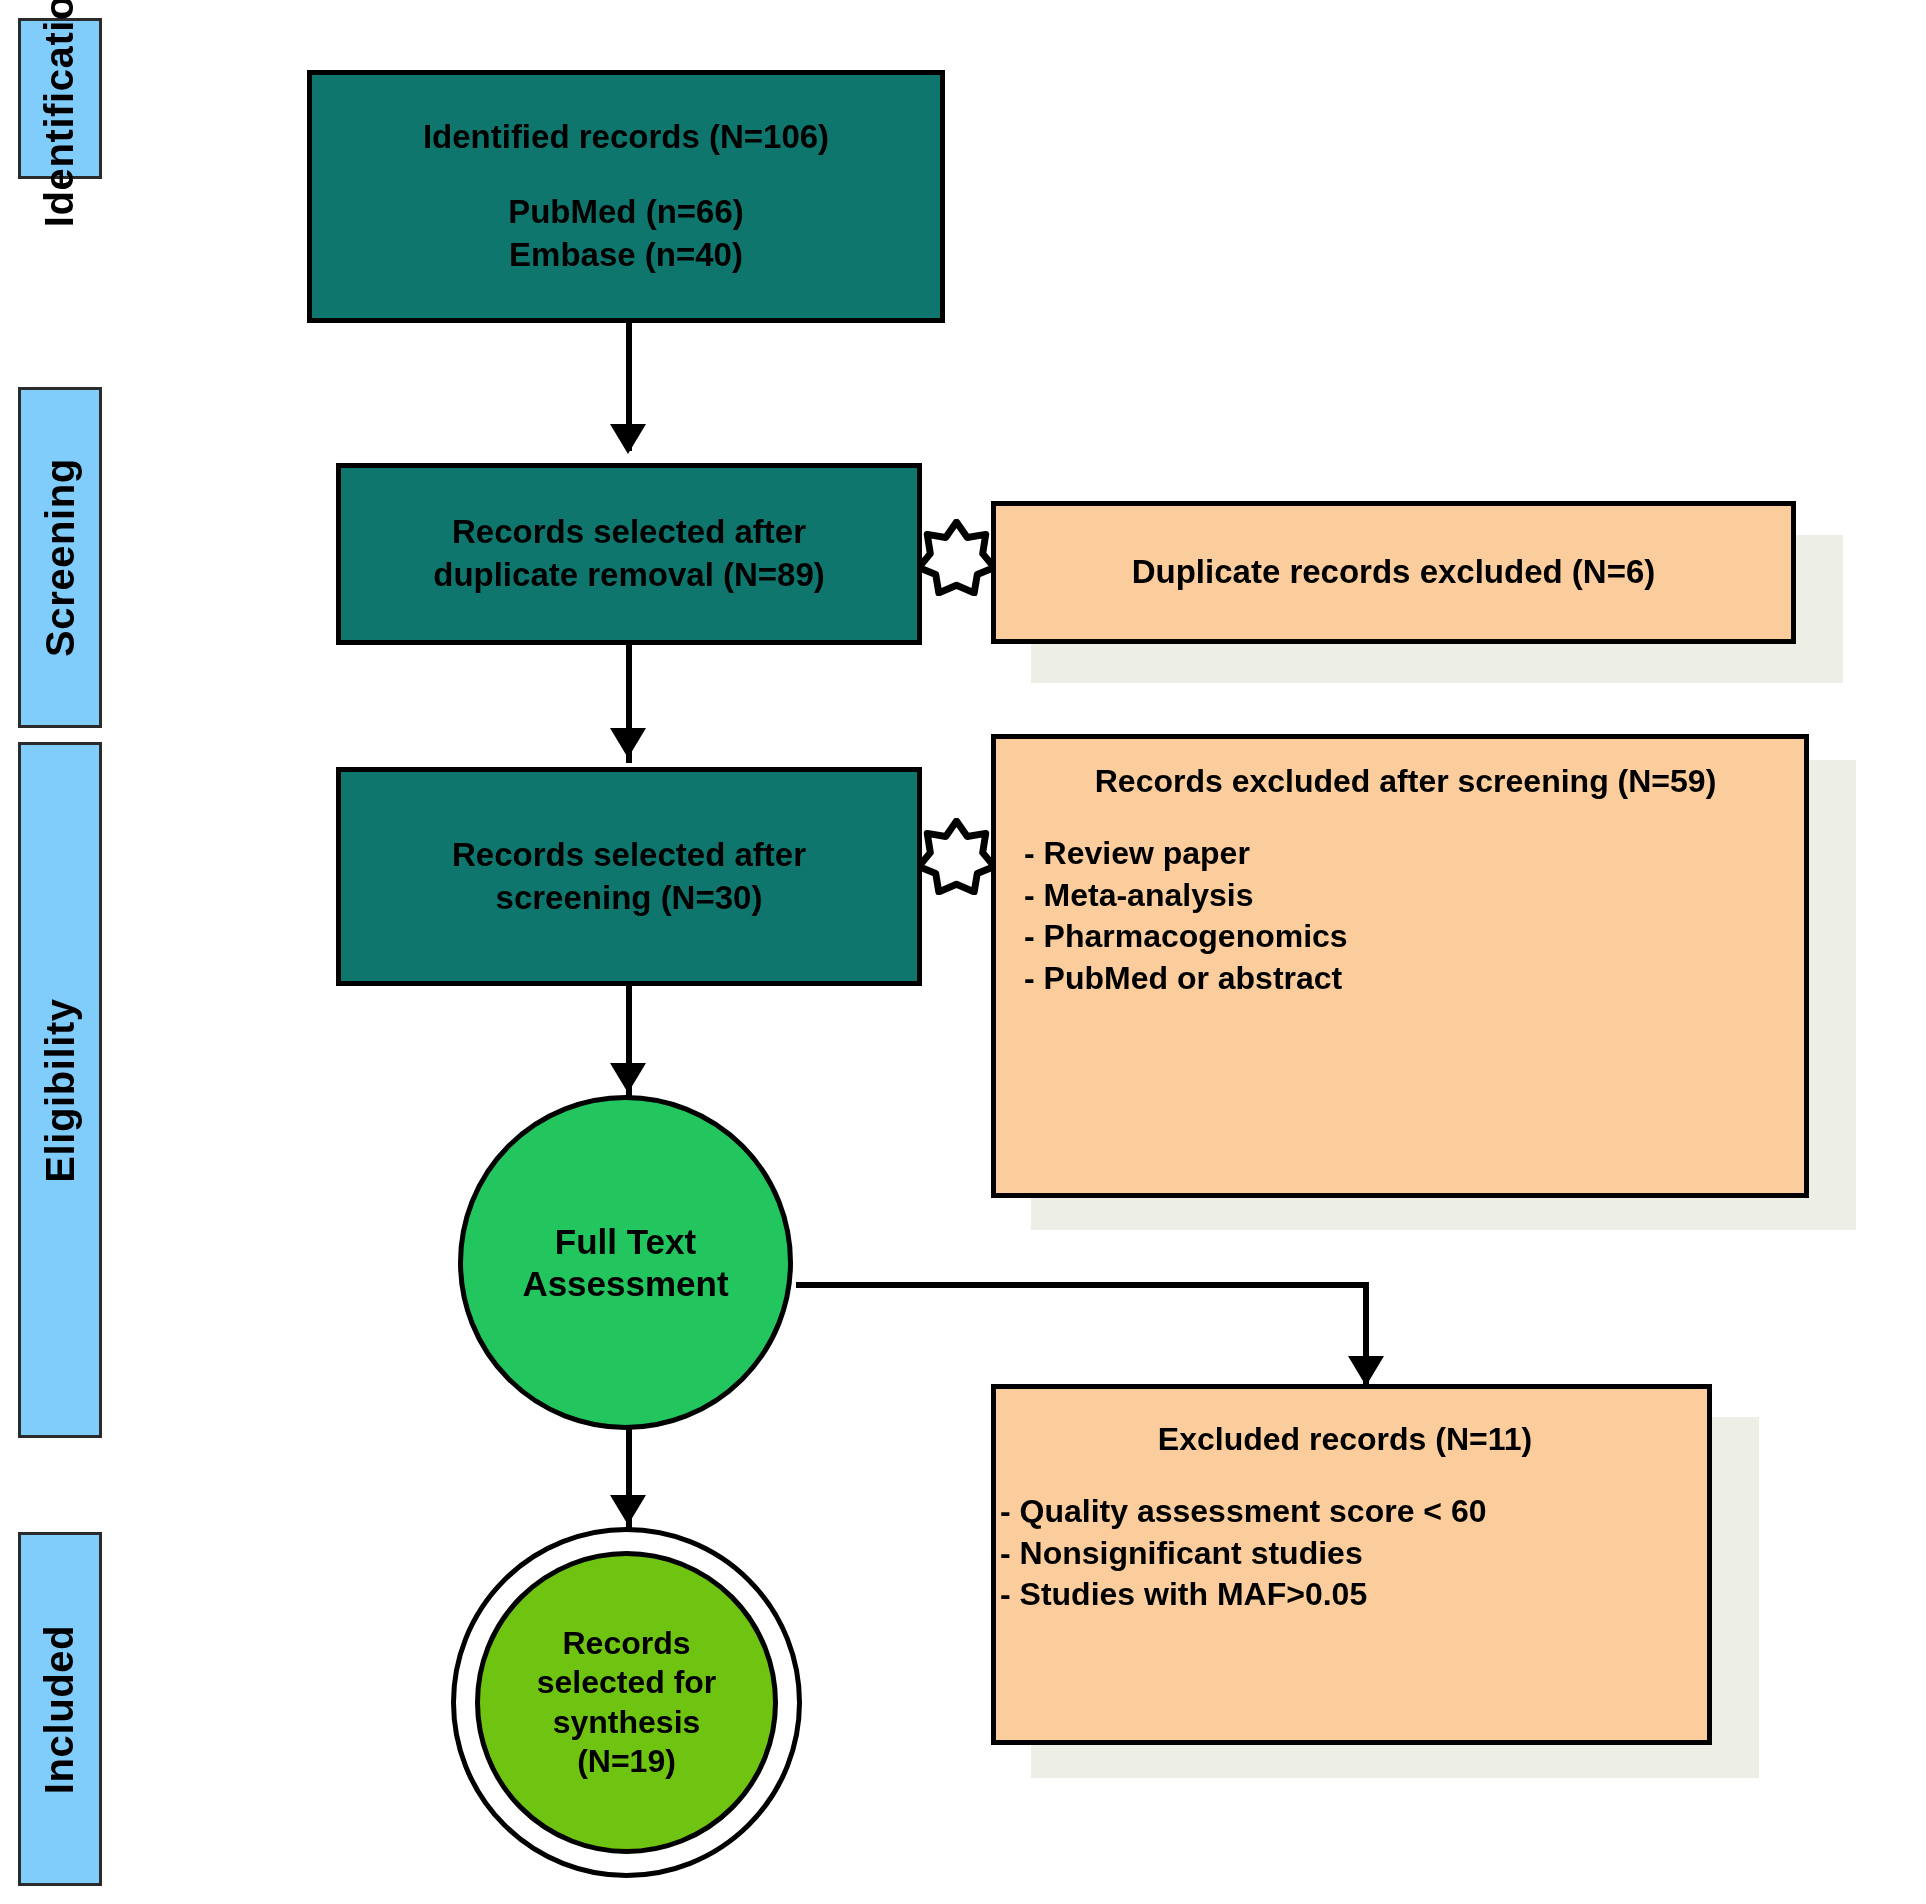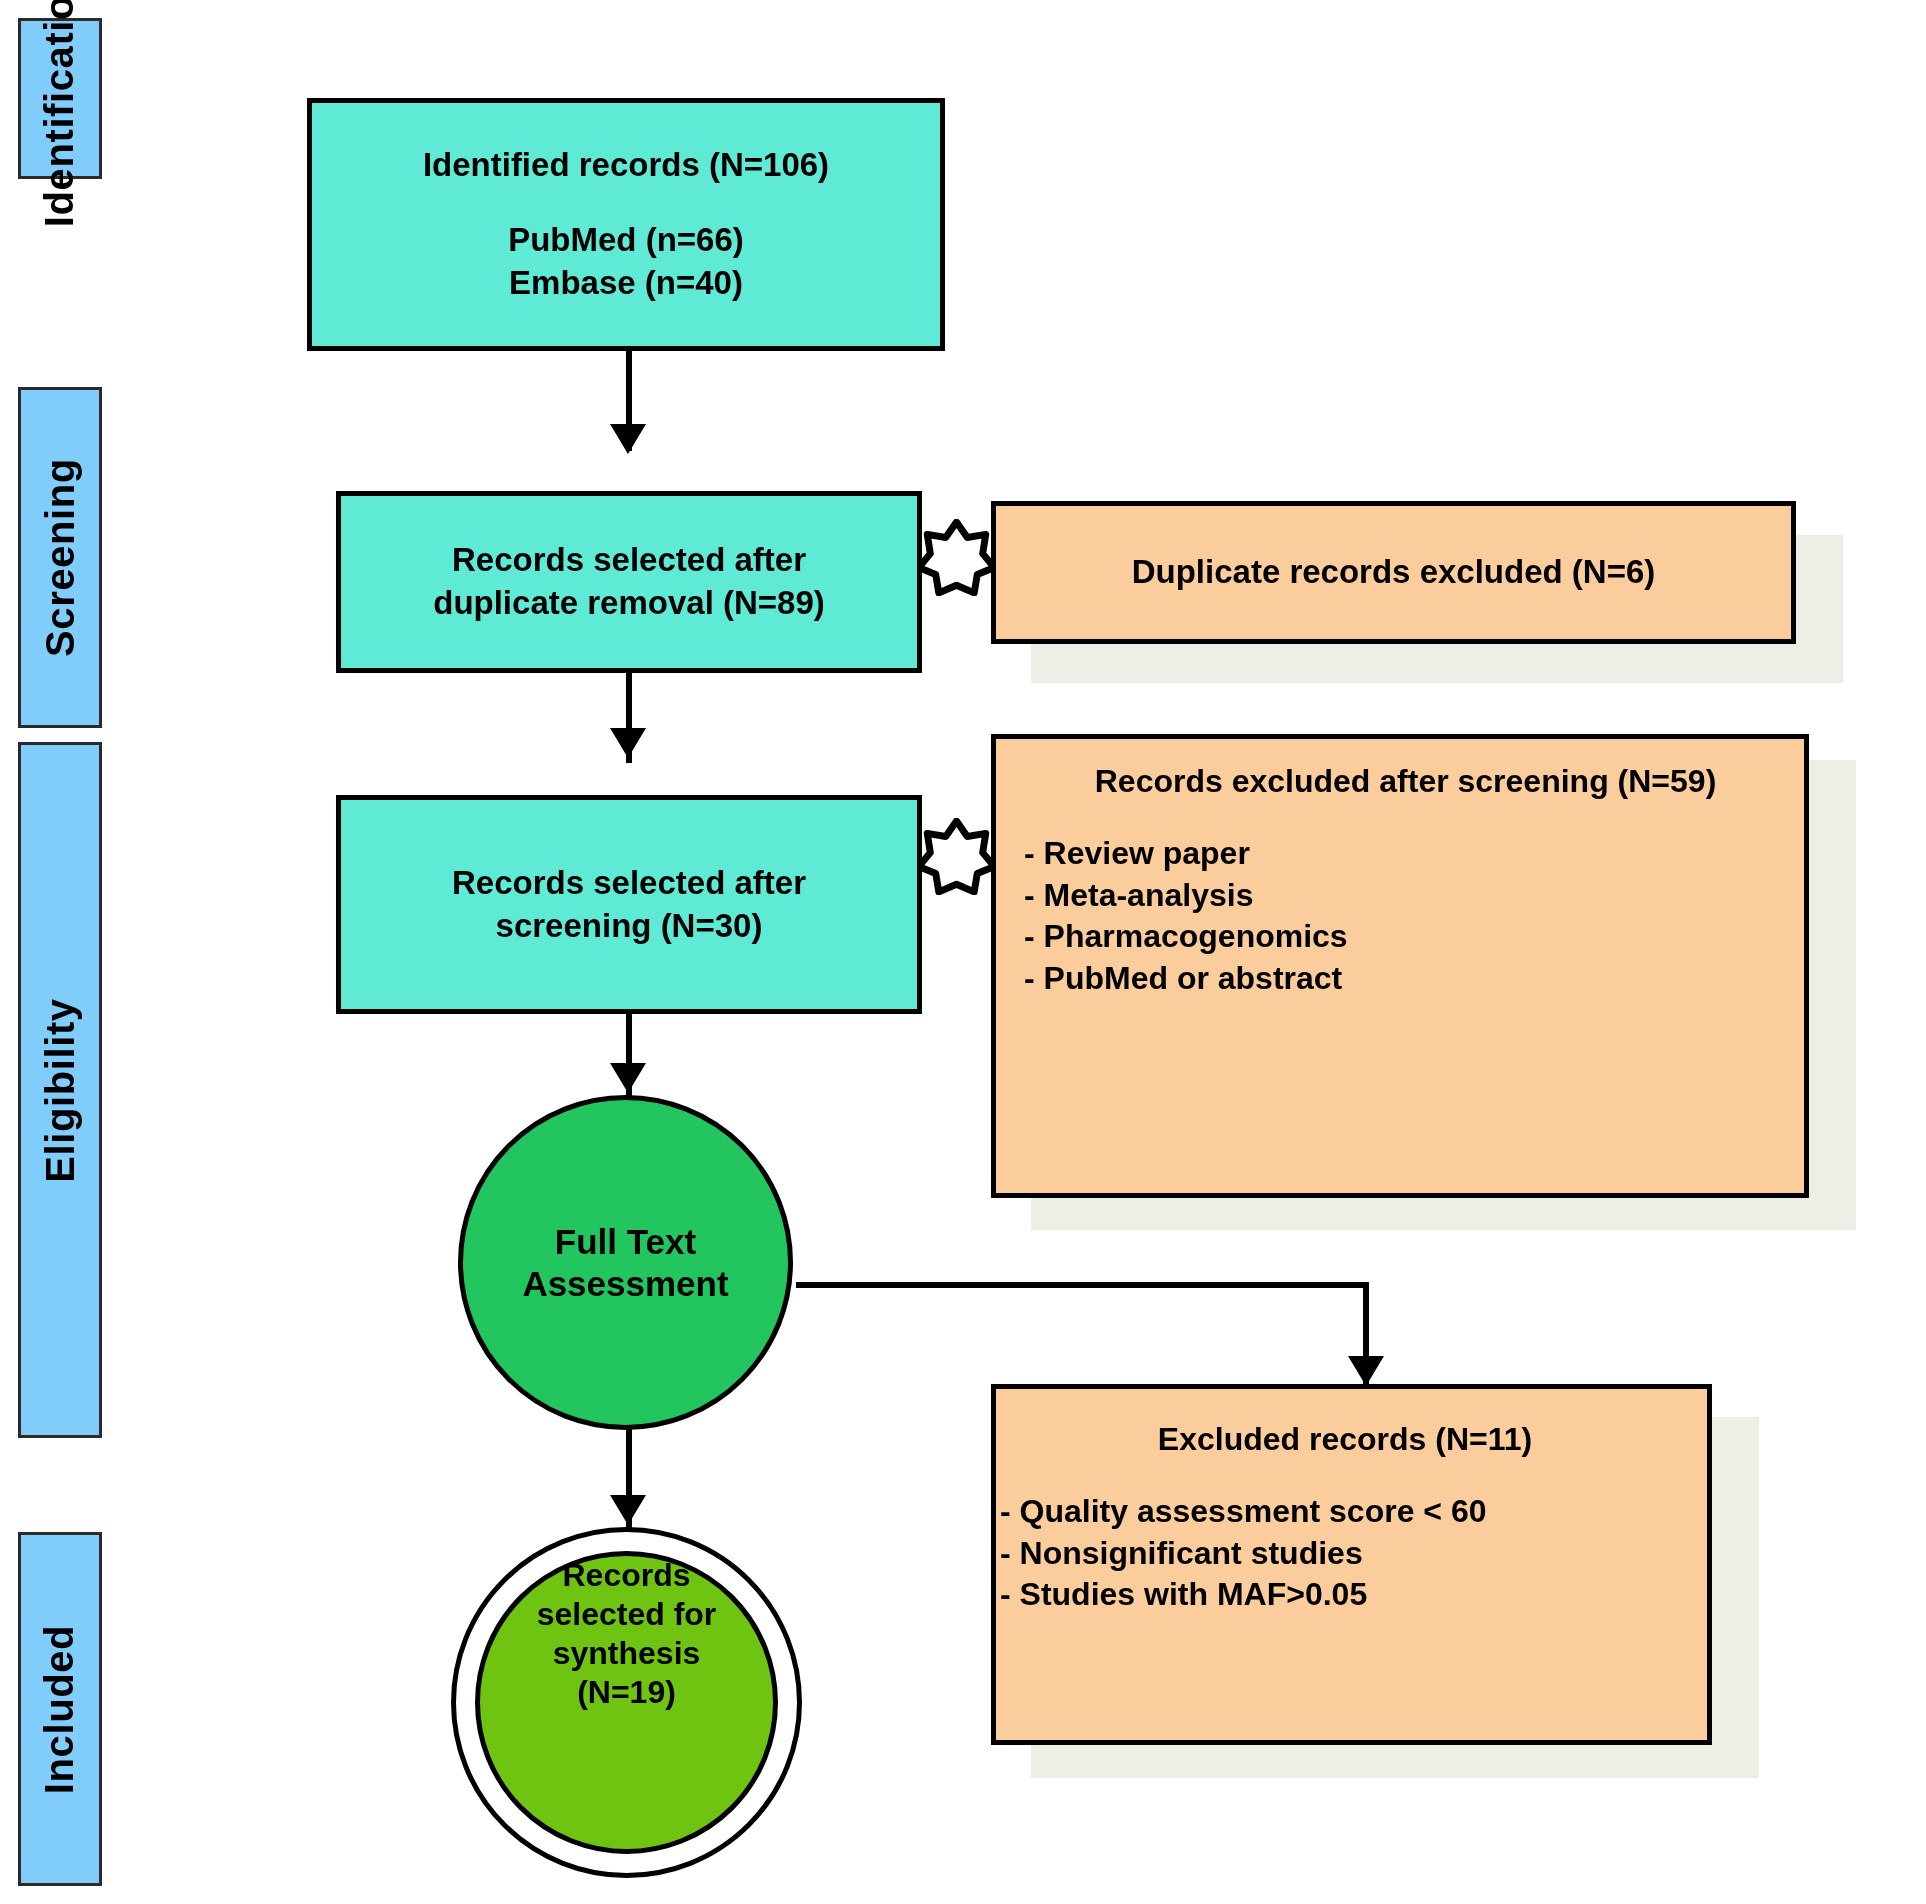--- a/index.html
+++ b/index.html
@@ -42,21 +42,21 @@
     border: 5.8px solid #000000;
     display: flex;
     flex-direction: column;
     align-items: center;
     justify-content: center;
     text-align: center;
     color: #000;
     font-weight: bold;
     line-height: 1.30;
   }
-  .node.yellow { background: #5eead4; margin-top: 28px; }
+  .node.yellow { background: #0f766e; }
   .node.peach  { background: #FBCC9C; }
 
   .shadow {
     position: absolute;
     background: #EDEFE7;
     z-index: 0;
   }
 
   .node-line { display: block; white-space: nowrap; }
   .node-spacer { display: block; height: 0.95em; }
@@ -99,20 +99,21 @@
     border-radius: 50%;
     border: 5.2px solid #000;
     background: #ffffff;
   }
   .ring-inner {
     position: absolute;
     border-radius: 50%;
     border: 5.2px solid #000;
     background: #6FC412;
     display: flex;
+    align-items: center;
     justify-content: center;
     text-align: center;
     font-weight: bold;
     color: #000;
     line-height: 1.22;
   }
 
   
   .vline {
     position: absolute;

